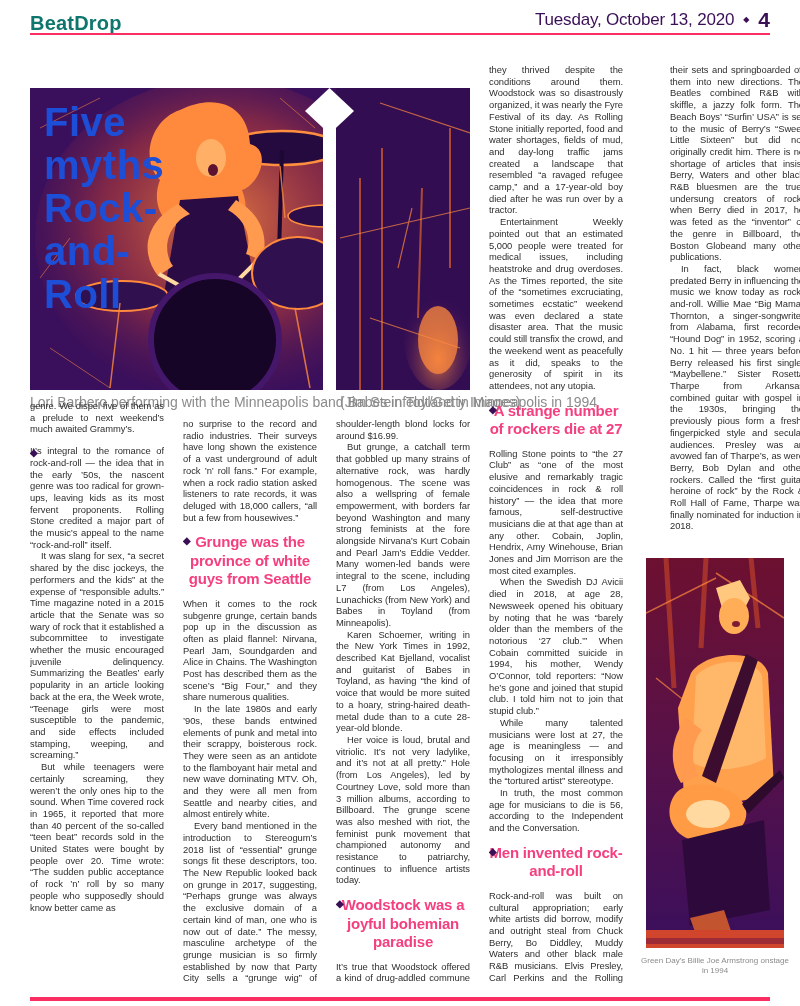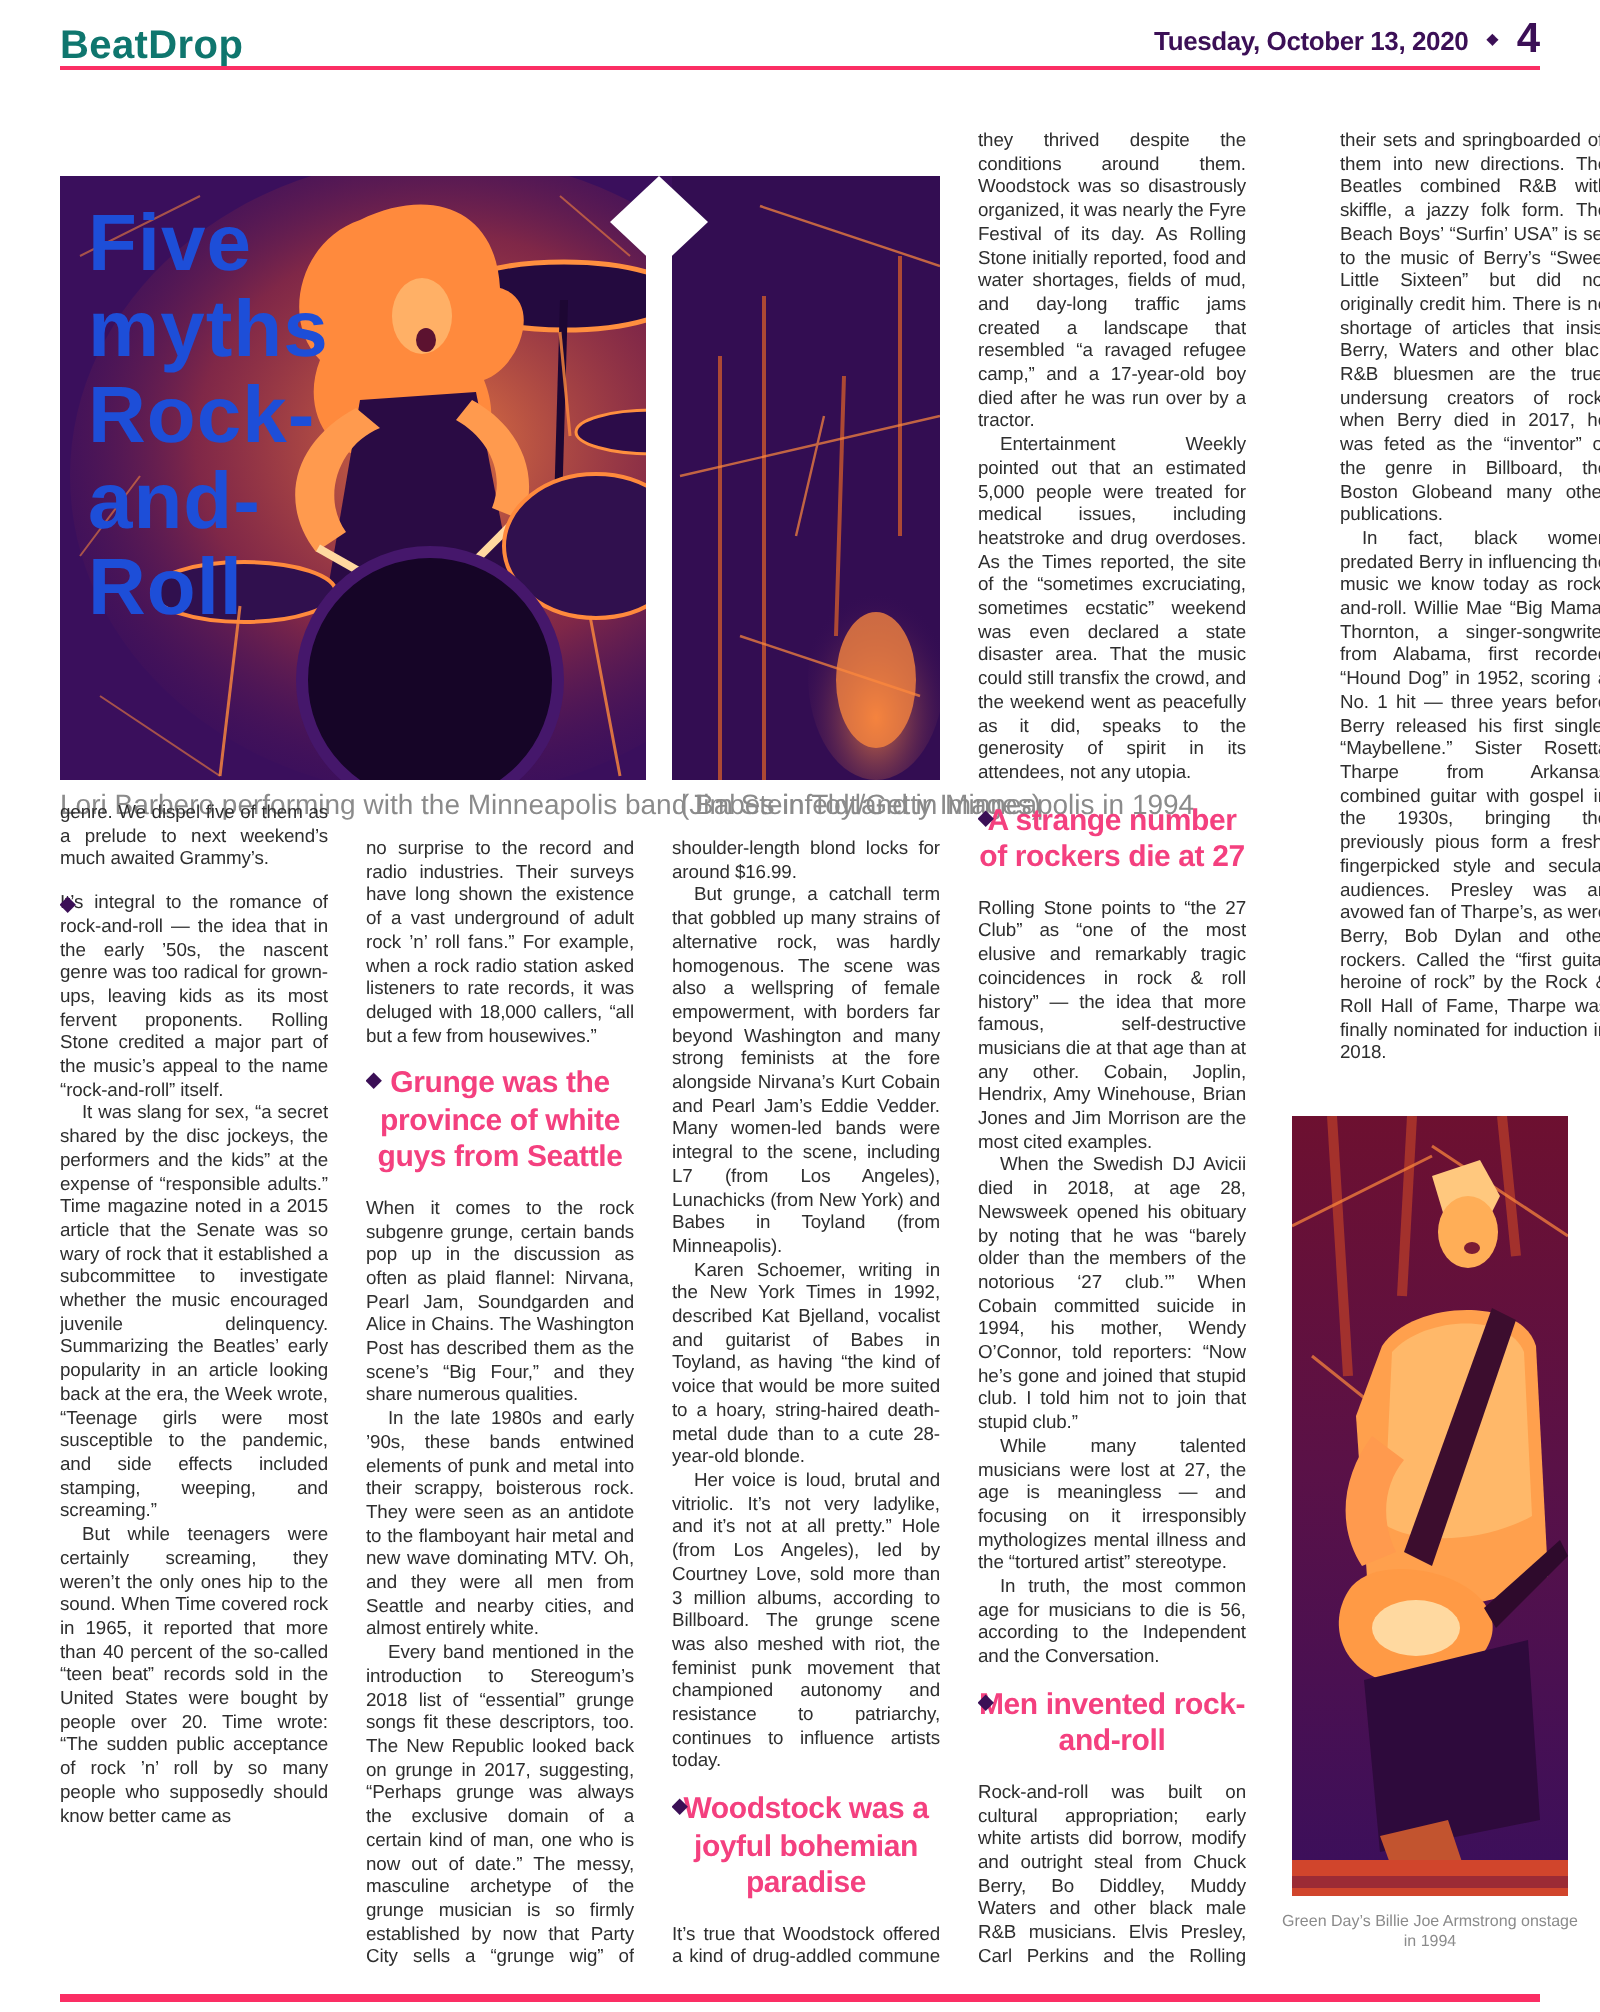--- a/index.html
+++ b/index.html
@@ -2,21 +2,21 @@
 <html><head>
 <meta charset="utf-8">
 <style>
   html,body{margin:0;padding:0;background:#e8e8e8;}
   .page{position:relative;width:800px;height:1006px;background:#ffffff;margin:0 auto;
         font-family:"Liberation Sans",sans-serif;overflow:hidden;}
   
   .masthead{position:absolute;left:30px;top:8px;width:740px;height:24px;}
   .brand{position:absolute;left:0;top:4px;font-size:20px;font-weight:bold;color:#0f766e;letter-spacing:.2px;}
   .masthead-right{position:absolute;right:0;top:0;display:flex;align-items:center;gap:9px;}
-  .issue-date{font-size:13px;font-weight:700;color:#3b0f56;letter-spacing:-.2px;}
+  .issue-date{font-size:17px;font-weight:400;color:#3b0f56;letter-spacing:-.2px;}
   .diamond-sm{font-size:8px;color:#3b0f56;line-height:1;}
   .pagenum{font-size:21px;font-weight:bold;color:#3b0f56;}
   .rule{position:absolute;left:30px;width:740px;background:#fb2e64;}
   .top-rule{top:33px;height:2px;}
   .bottom-rule{top:997px;height:4px;}
   
   .hero{position:absolute;left:30px;top:88px;width:440px;height:302px;margin:0;}
   .hero svg{display:block;}
   .hero-title{position:absolute;left:14px;top:13px;color:#1d4ed8;font-size:40px;font-weight:bold;
               line-height:43px;letter-spacing:.5px;}

